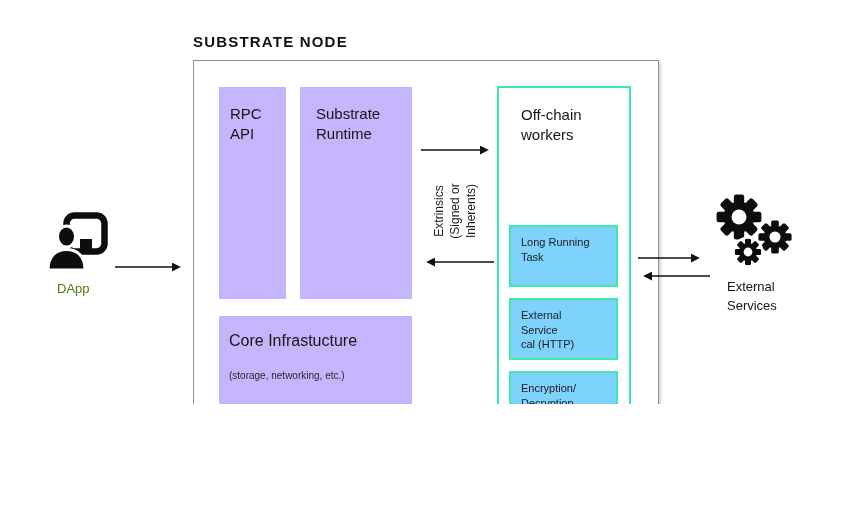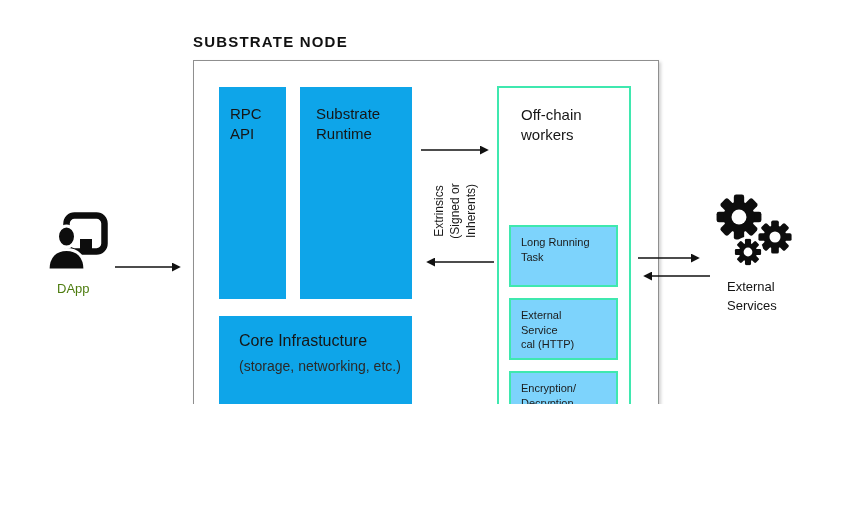--- a/index.html
+++ b/index.html
@@ -11,27 +11,27 @@
   .abs{position:absolute;box-sizing:border-box;}
 
   .node-title{
     left:193px;top:33px;font-size:15px;font-weight:600;letter-spacing:1.2px;color:#111;
   }
   .node-box{
     left:193px;top:60px;width:466px;height:413px;
     border:1px solid #8f8f8f;background:transparent;
     box-shadow:2px 2px 3px rgba(0,0,0,0.18);
   }
-  .gray-box{background:#0ea5e9;}
+  .gray-box{background:#c4b5fd;}
   .box-label{font-size:15px;line-height:20px;font-weight:500;color:#161616;}
   .rpc-box{left:219px;top:87px;width:67px;height:212px;padding:17px 6px 0 11px;}
   .runtime-box{left:300px;top:87px;width:112px;height:212px;padding:17px 6px 0 16px;}
-  .core-box{left:219px;top:316px;width:193px;height:131px;padding:15px 8px 0 20px;}
+  .core-box{left:219px;top:316px;width:193px;height:131px;padding:15px 8px 0 10px;}
   .core-title{font-size:16px;line-height:19px;font-weight:500;color:#161616;}
-  .core-subtitle{font-size:14px;line-height:15px;color:#2a2a2a;margin-top:9px;}
+  .core-subtitle{font-size:10px;line-height:15px;color:#2a2a2a;margin-top:18px;}
 
   .offchain-box{
     left:497px;top:86px;width:134px;height:363px;background:#ffffff;
     border:2px solid #3fe8af;padding:17px 6px 0 22px;
   }
   .worker-box{
     width:109px;height:62px;background:#7dd3fc;border:2px solid #3fe8af;
     padding:8px 6px 0 10px;font-size:11px;line-height:14.5px;color:#1b1b1b;
   }
   .worker-1{left:509px;top:225px;}

